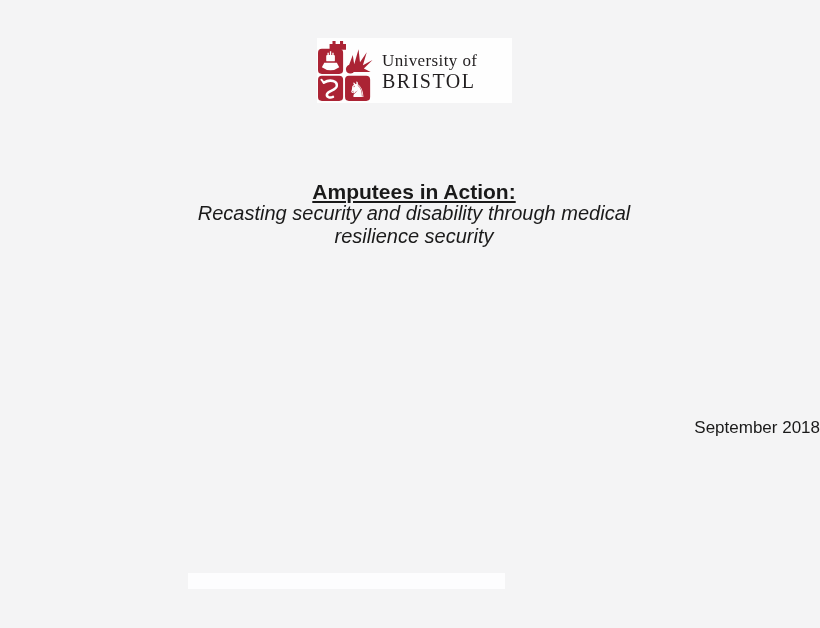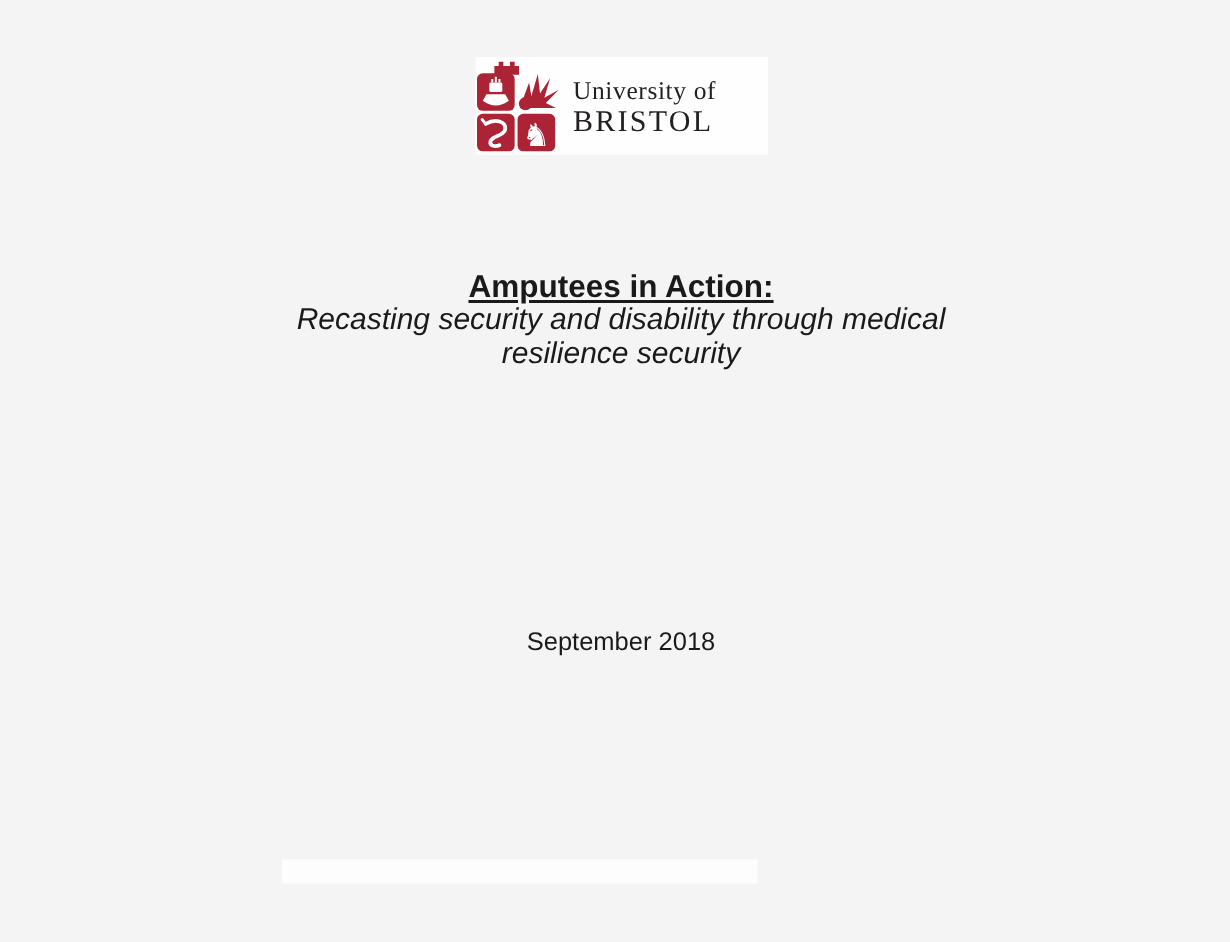--- a/index.html
+++ b/index.html
@@ -85,20 +85,21 @@
   }
   .author-name {
     display: inline-block;
     border-bottom: 2px solid #1a1a1a;
     padding: 0 7px 1px 2px;
   }
   .date-line {
     top: 419px;
     font-size: 17px;
     line-height: 18px;
+    text-align: right;
   }
   
   .blank-strip {
     position: absolute;
     left: 188px;
     top: 573px;
     width: 317px;
     height: 16px;
     background: #fdfdfe;
   }

